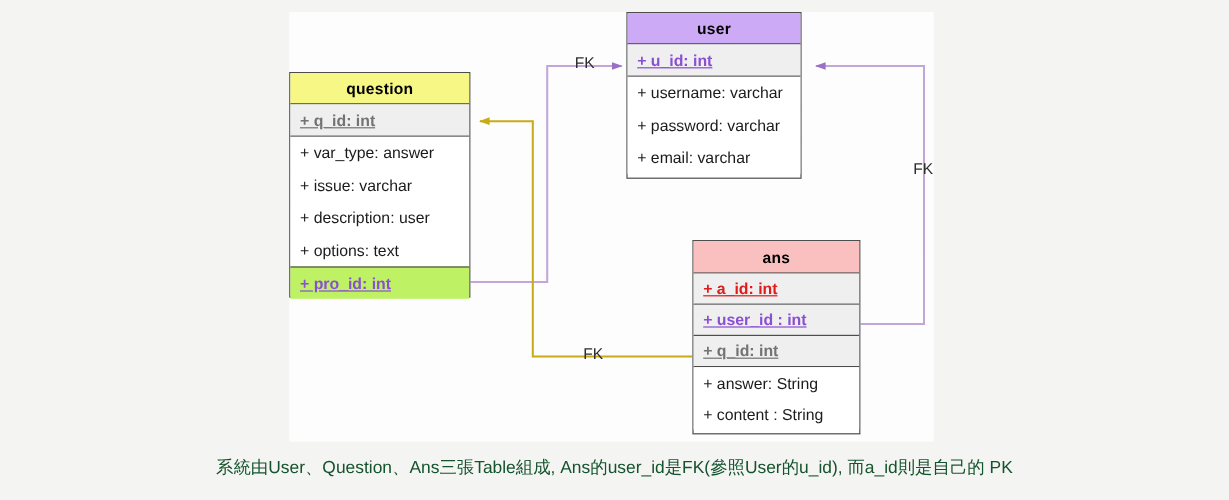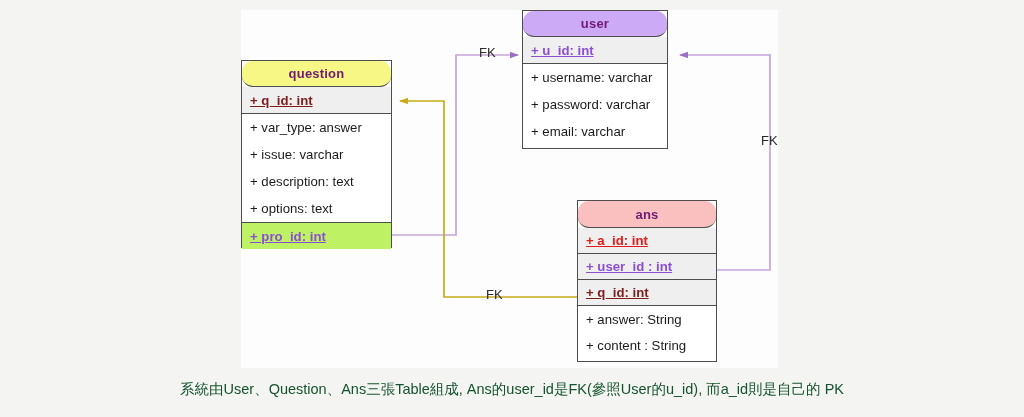--- a/index.html
+++ b/index.html
@@ -41,25 +41,24 @@
     position: absolute;
     border: 1.6px solid #4d4d4d;
     box-sizing: border-box;
     background: #ffffff;
     box-shadow: 0 0 0 0 rgba(0,0,0,0);
   }
   .thead {
     text-align: center;
     font-weight: bold;
     font-size: 13px;
-    color: #701a75;
+    color: #000000;
     border-bottom: 1.6px solid #4d4d4d;
     box-sizing: border-box;
     letter-spacing: .2px;
-    border-radius: 11px;
   }
   .row {
     font-size: 13.2px;
     color: #1b1b1b;
     padding-left: 8px;
     box-sizing: border-box;
     display: flex;
     align-items: center;
     white-space: nowrap;
   }
@@ -87,21 +86,21 @@
 
   #tbl-user { left: 522px; top: 10px; width: 146px; height: 139px; }
   #tbl-user .thead { height: 26px; line-height: 26px; background: #ccaaf5; }
   #tbl-user .row { height: 27px; }
 
   #tbl-ans { left: 577px; top: 200px; width: 140px; height: 162px; }
   #tbl-ans .thead { height: 27px; line-height: 27px; background: #fac0c0; }
   #tbl-ans .row { height: 26px; }
 
   
-  .c-yellow { color: #7f1d1d; }
+  .c-yellow { color: #737373; }
   .c-purple { color: #8a4fd3; text-align: center; }
   .c-red    { color: #e01b1b; }
 
   
   .fk {
     position: absolute;
     font-size: 13px;
     color: #2b2b2b;
     font-family: "Liberation Sans", sans-serif;
     background: transparent;
@@ -153,21 +152,21 @@
     <div class="row key">
       <span class="txt u c-yellow">+ q_id: int</span>
     </div>
     <div class="row plain">
       <span class="txt">+ var_type: answer</span>
     </div>
     <div class="row plain">
       <span class="txt">+ issue: varchar</span>
     </div>
     <div class="row plain">
-      <span class="txt">+ description: text</span>
+      <span class="txt">+ description: user</span>
     </div>
     <div class="row plain">
       <span class="txt">+ options: text</span>
     </div>
     <div class="row last-key">
       <span class="txt u c-purple">+ pro_id: int</span>
     </div>
   </div>
 
   <div class="table" id="tbl-user">

